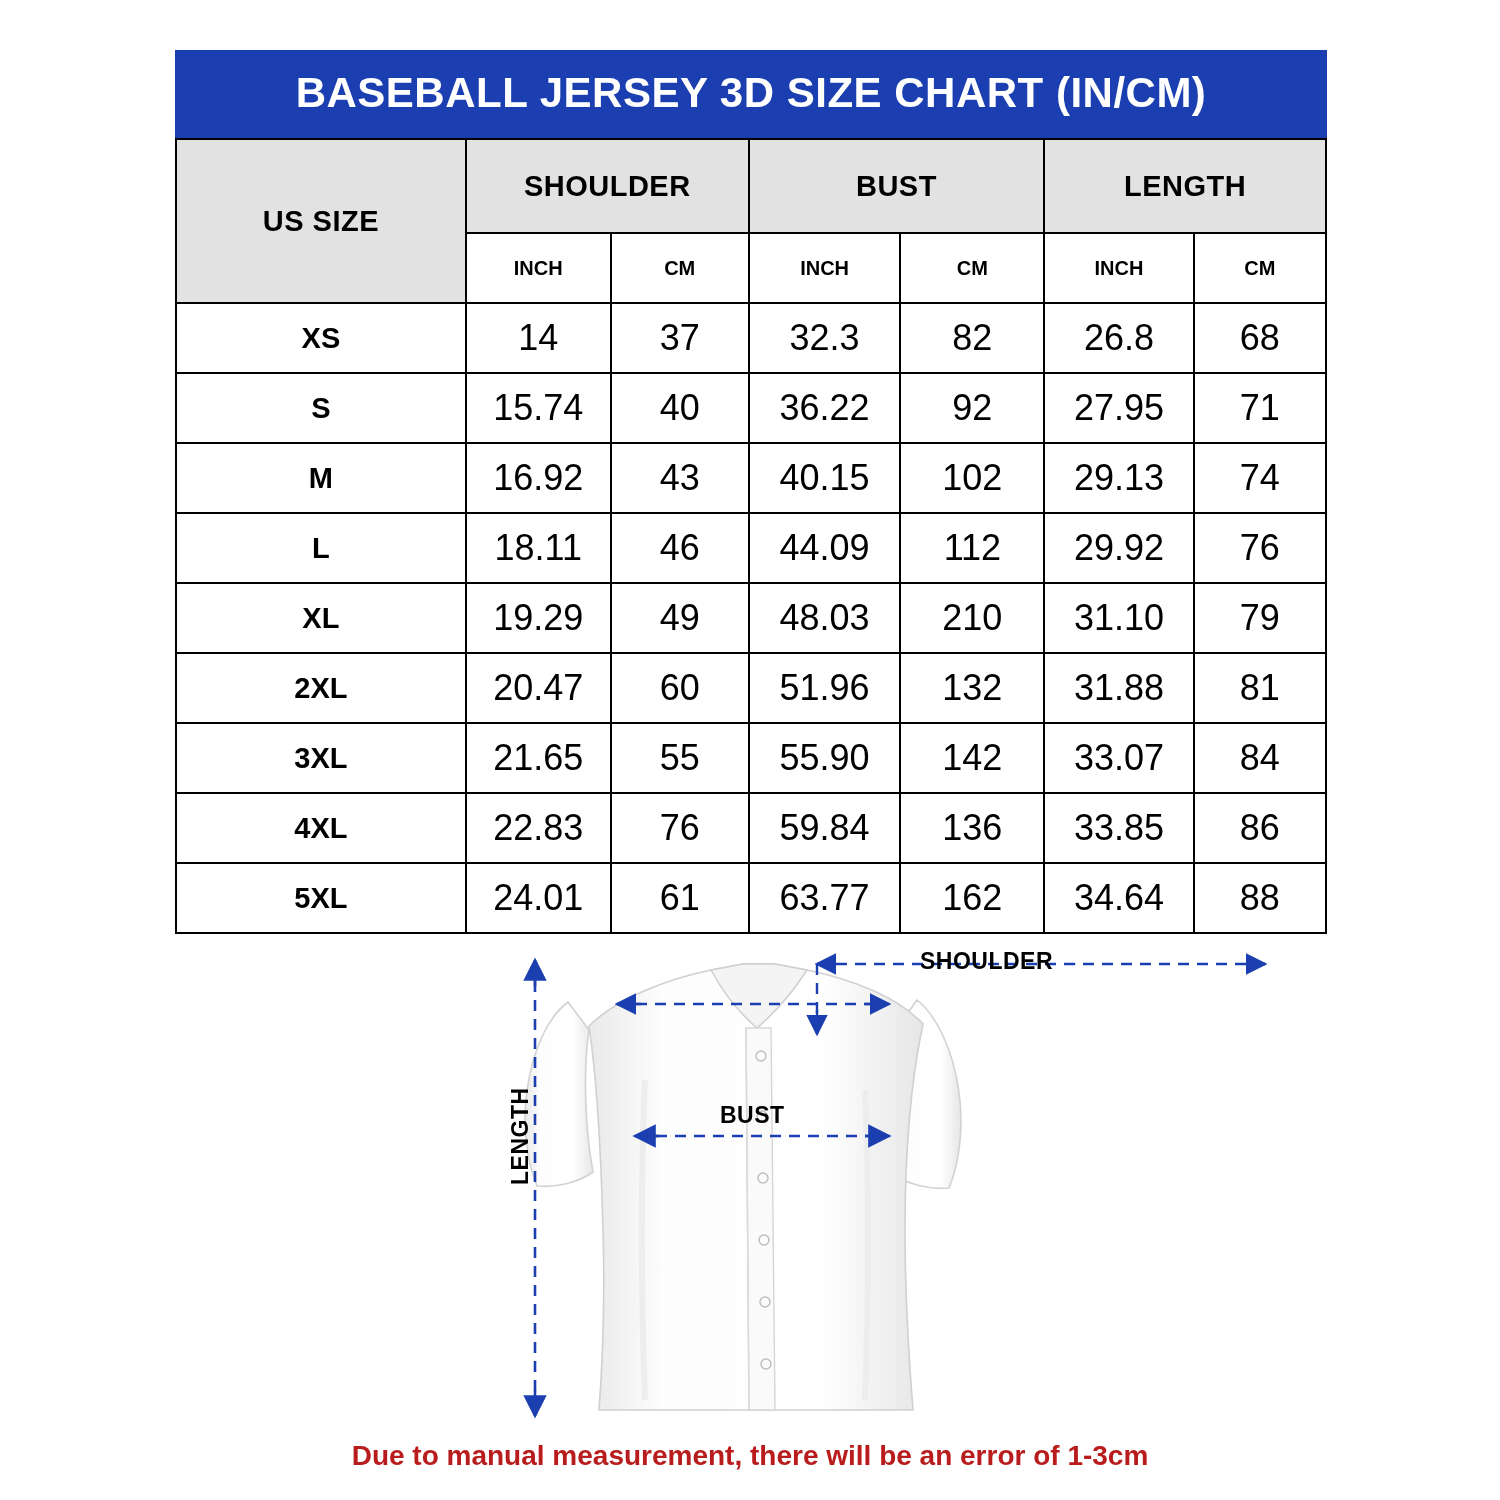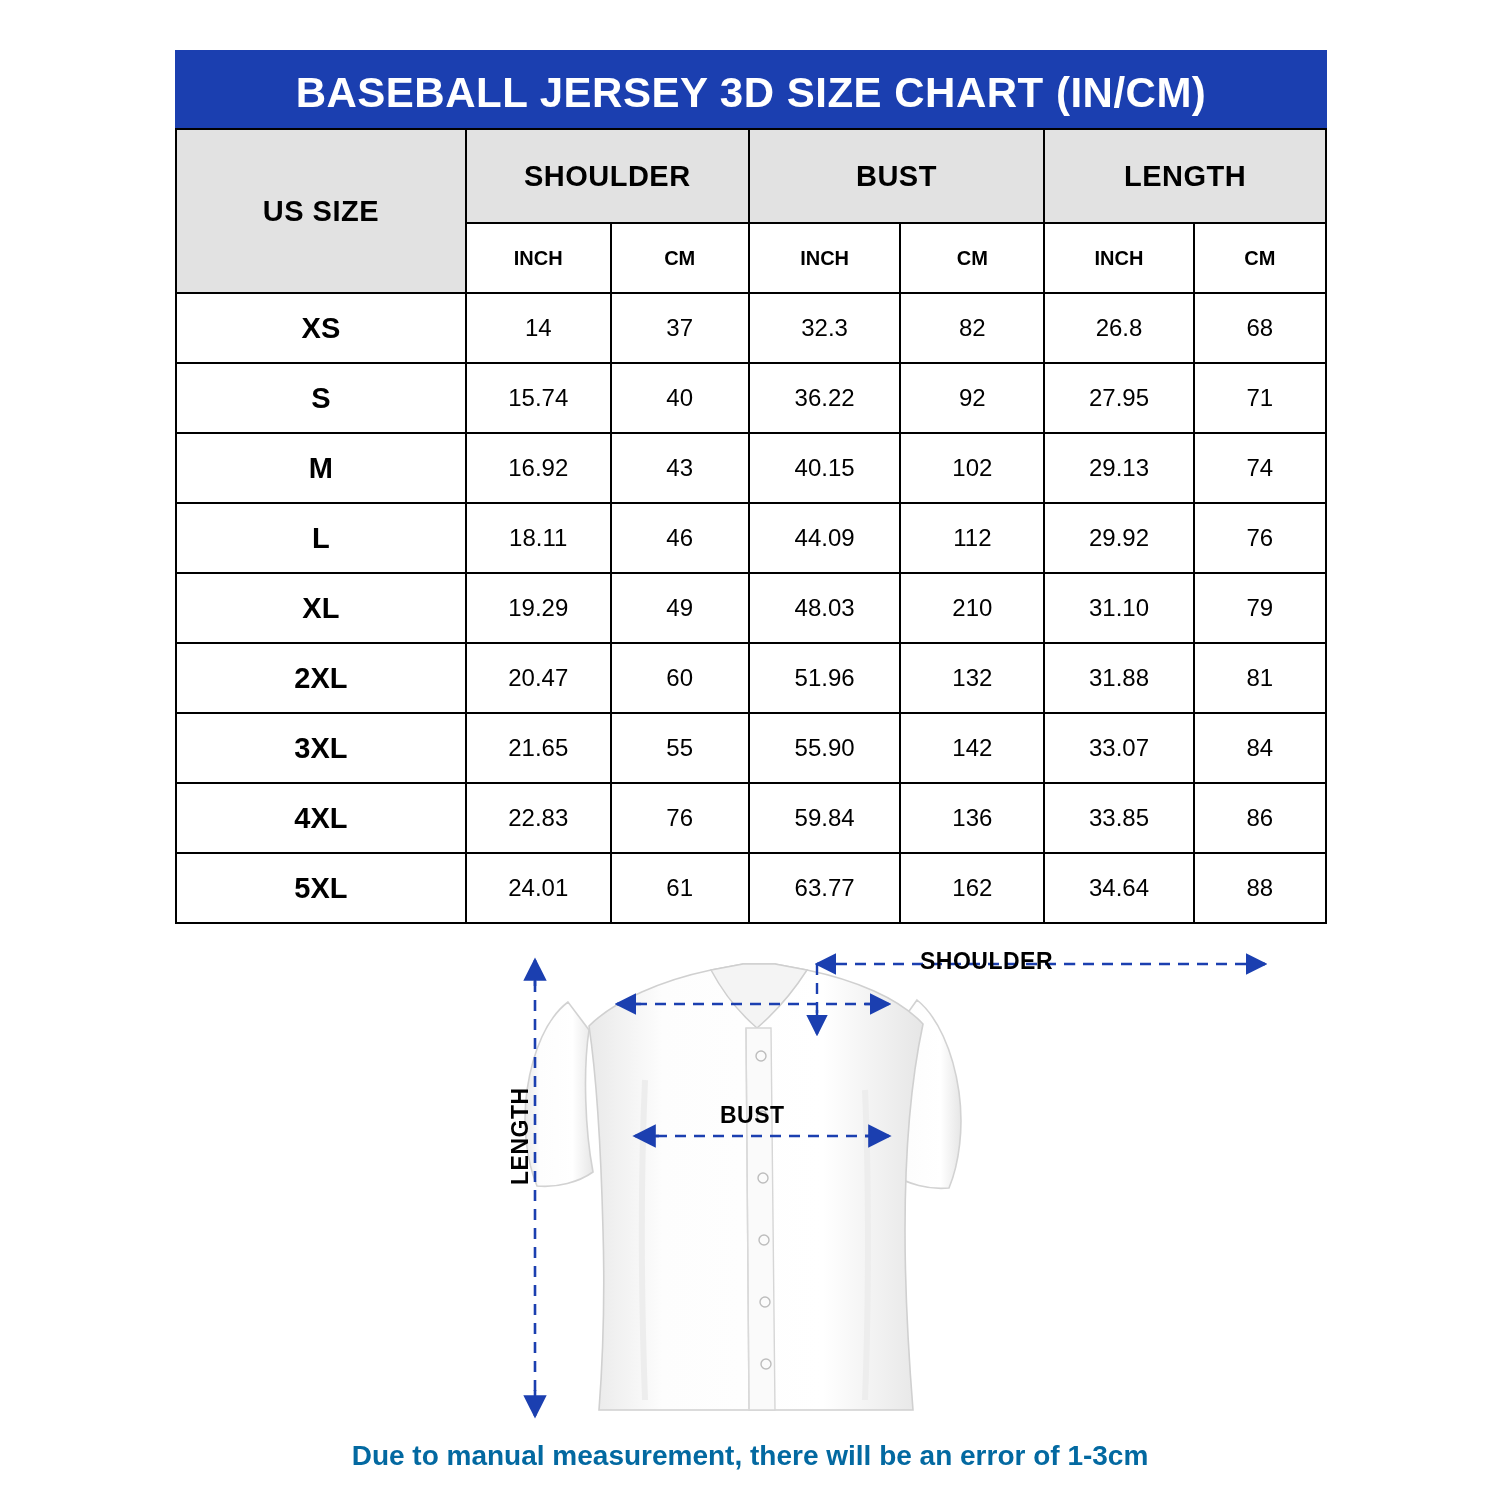--- a/index.html
+++ b/index.html
@@ -24,21 +24,21 @@
   }
 
   
   .title-bar {
     background: #1b3fb0;
     color: #ffffff;
     text-align: center;
     font-size: 42px;
     font-weight: bold;
     letter-spacing: 0.5px;
-    padding: 22px 0 14px 0;
+    padding: 22px 0 24px 0;
     line-height: 1;
   }
 
   
   table.size-table {
     border-collapse: collapse;
     width: 100%;
     table-layout: fixed;
   }
   table.size-table td, table.size-table th {
@@ -62,21 +62,21 @@
     font-size: 20px;
     height: 68px;
   }
   tbody td.size-cell {
     font-weight: bold;
     font-size: 29px;
     border-radius: 19px;
   }
   tbody td.val {
     font-weight: normal;
-    font-size: 24px;
+    font-size: 36px;
   }
 
   
   col.c-size   { width: 25.2%; }
   col.c-sin    { width: 12.6%; }
   col.c-scm    { width: 12.0%; }
   col.c-bin    { width: 13.2%; }
   col.c-bcm    { width: 12.5%; }
   col.c-lin    { width: 13.0%; }
   col.c-lcm    { width: 11.5%; }
@@ -110,21 +110,21 @@
     transform-origin: left top;
     white-space: nowrap;
   }
 
   #footnote {
     position: absolute;
     left: 0;
     top: 1440px;
     width: 1500px;
     text-align: center;
-    color: #0369a1;
+    color: #b91c1c;
     font-weight: bold;
     font-size: 28px;
   }
 </style>
 </head>
 <body>
 
 <div id="chart-wrap">
 
   <div class="title-bar">BASEBALL JERSEY 3D SIZE CHART (IN/CM)</div>

